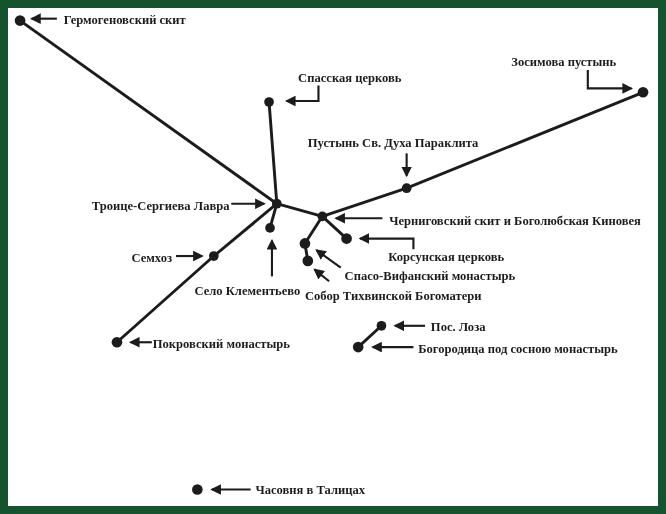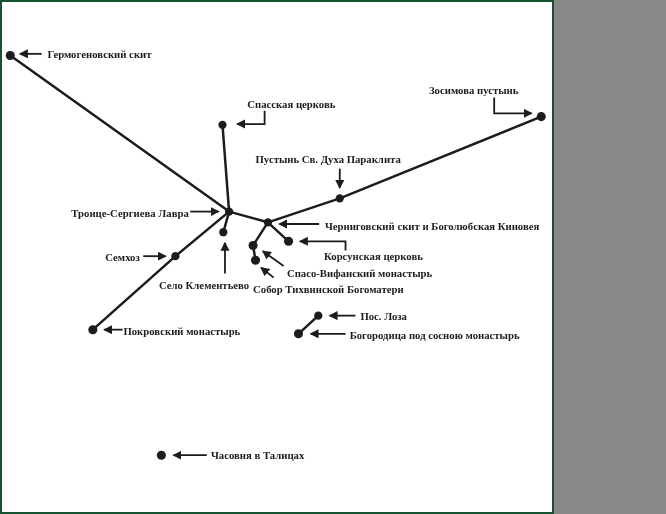--- a/index.html
+++ b/index.html
@@ -1,20 +1,20 @@
 <!DOCTYPE html>
 <html><head>
 <meta charset="utf-8">
 <style>
   html, body { margin: 0; padding: 0; background: #888; }
   .page {
-    width: 554px; height: 514px;
+    width: 666px; height: 514px;
     box-sizing: border-box;
     background: #ffffff;
-    border: 2px solid #14532d;
+    border: 8px solid #14532d;
     position: relative;
     overflow: hidden;
   }
   svg { display: block; width: 100%; height: 100%; }
   .edge   { stroke-width: 3; stroke-linecap: round; fill: none; }
   .ptr    { stroke-width: 2.2; fill: none; stroke-linejoin: miter; stroke-linecap: butt; }
   .dot    { stroke: none; }
   .lbl    {
     font-family: "Liberation Serif", "DejaVu Serif", serif;
     font-weight: bold;

